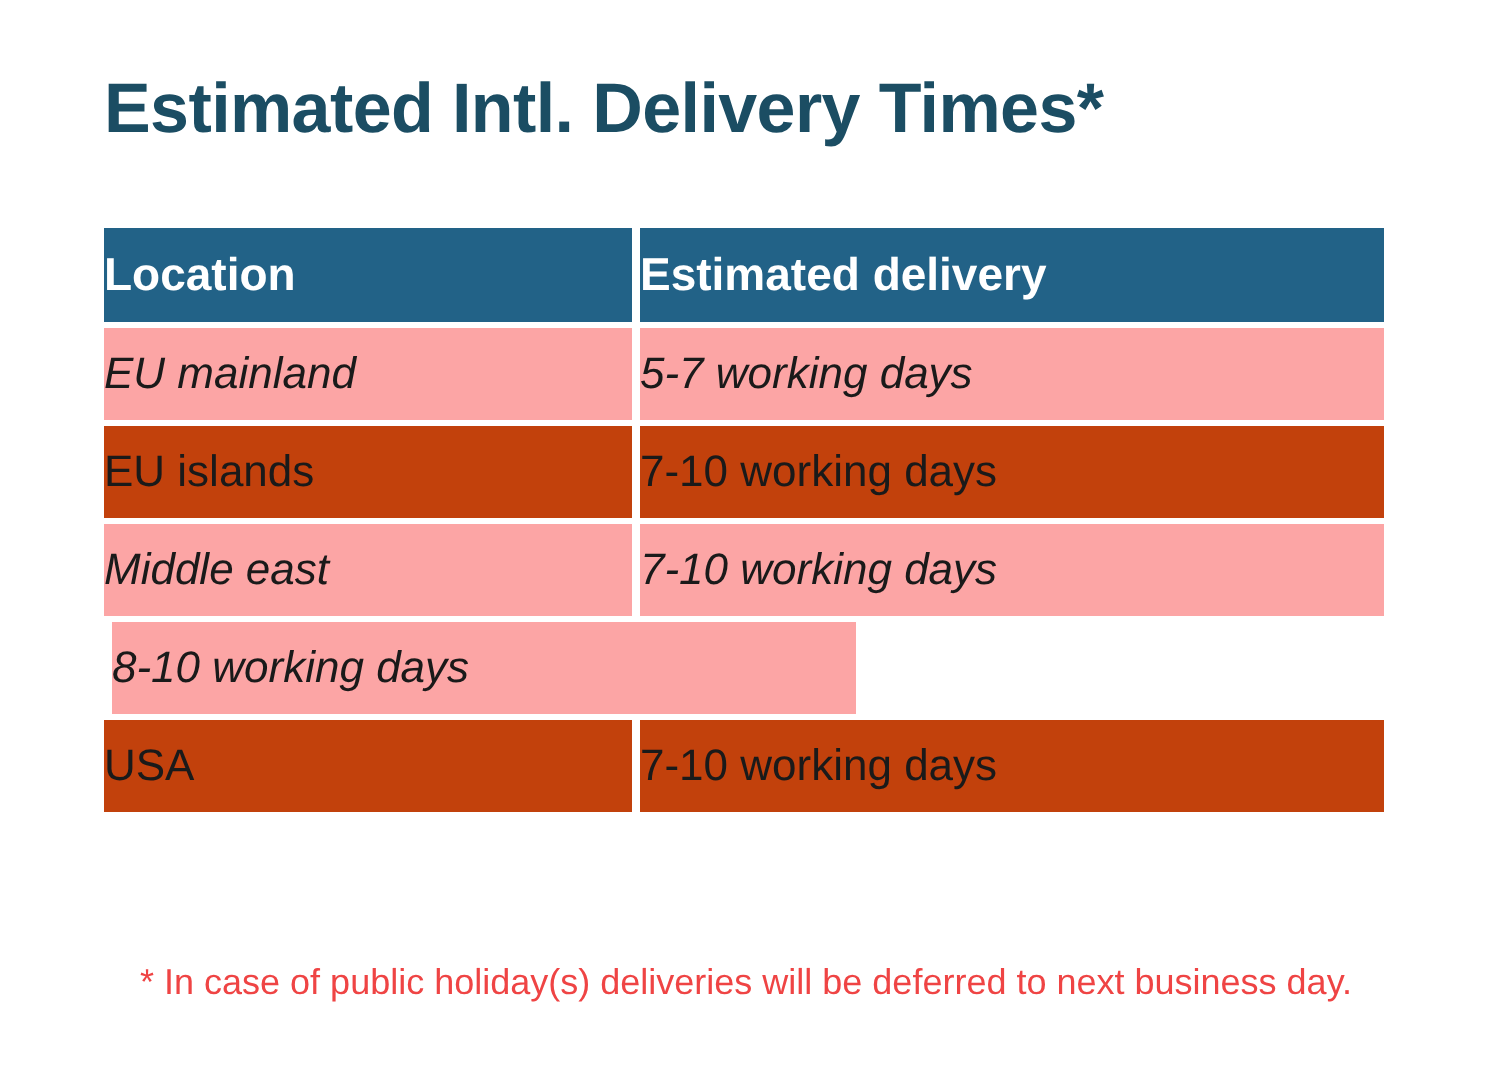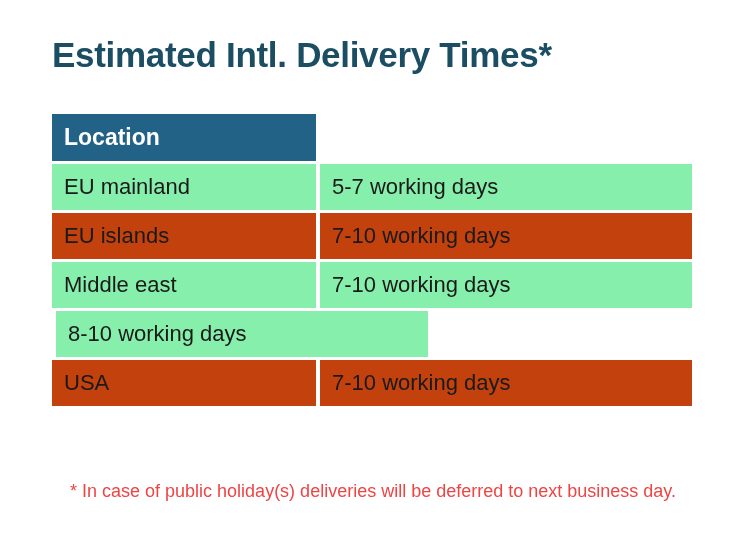--- a/index.html
+++ b/index.html
@@ -45,21 +45,21 @@
     display: flex;
     width: 100%;
     margin-bottom: 3px;
   }
   .table-row:last-child {
     margin-bottom: 16px;
   }
 
   .cell {
     box-sizing: border-box;
-    padding: 0 12px;
+    padding: 0 0;
     display: flex;
     align-items: center;
     font-size: 22px;
     color: #1a1a1a;
     white-space: nowrap;
   }
 
   .col-location {
     width: 264px;
     flex: 0 0 264px;
@@ -79,21 +79,22 @@
     color: #ffffff;
     font-weight: bold;
     font-size: 23px;
     height: 47px;
   }
 
   .body-row .cell {
     height: 46px;
   }
   .body-row.stripe-dark .cell {
-    background: #86efac;
+    background: #fca5a5;
+    font-style: italic;
   }
   .body-row.stripe-light .cell {
     background: #c2410c;
   }
 
   .footnote {
     position: absolute;
     left: 70px;
     top: 481px;
     font-size: 18px;
@@ -106,20 +107,21 @@
 
 <div class="page">
 
   <div class="page-title">Estimated Intl. Delivery Times*</div>
 
   <div class="delivery-table">
 
     <div class="table-row header-row">
       <div class="cell col-location">Location</div>
       <div class="col-gutter"></div>
+      <div class="cell col-delivery">Estimated delivery</div>
     </div>
 
     <div class="table-row body-row stripe-dark">
       <div class="cell col-location">EU mainland</div>
       <div class="col-gutter"></div>
       <div class="cell col-delivery">5-7 working days</div>
     </div>
 
     <div class="table-row body-row stripe-light">
       <div class="cell col-location">EU islands</div>

